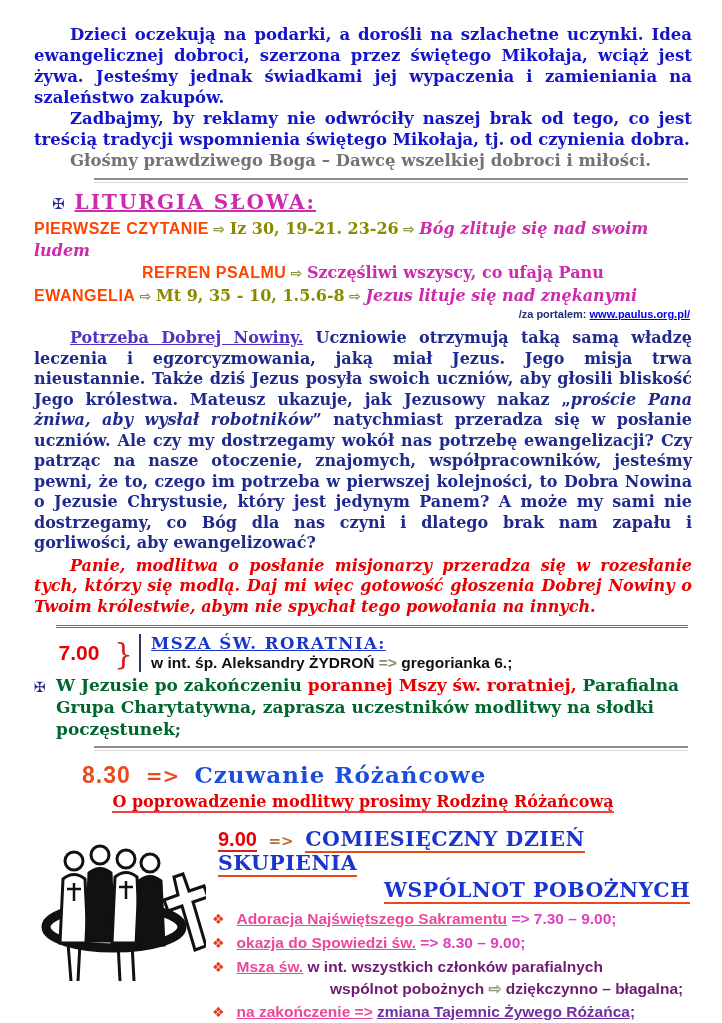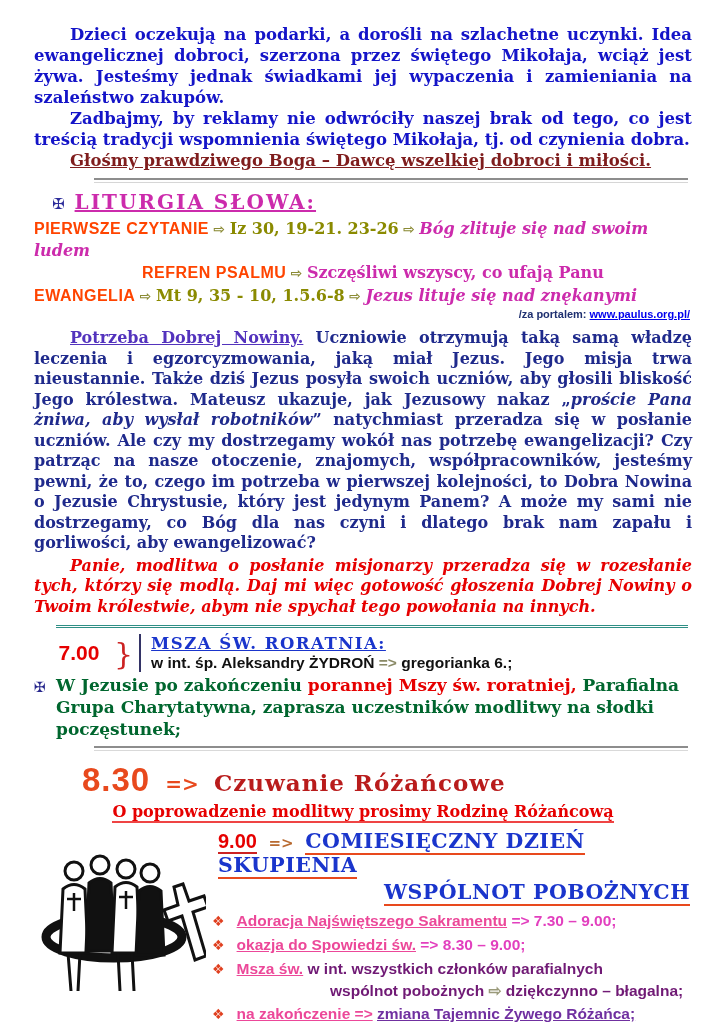--- a/index.html
+++ b/index.html
@@ -5,21 +5,21 @@
   html,body{margin:0;padding:0;background:#fff;}
   .page{
     width:722px;height:1023px;box-sizing:border-box;overflow:hidden;
     background:#fff;padding:24px 30px 0 34px;
     font-family:"DejaVu Serif","Liberation Serif",serif;
     color:#111;position:relative;
   }
   
   .intro p{margin:0;font-size:16.5px;line-height:21px;font-weight:bold;
     color:#1414c8;text-align:justify;text-indent:36px;}
-  .intro .red-line{color:#7f1d1d;text-decoration:underline;}
+  .intro .red-line{color:#737373;}
   
   .hr1{height:2px;border-top:2px solid #8d8d8d;border-bottom:1px solid #d6d6d6;
     margin:7px 4px 7px 60px;}
   .hr-teal{border:none;border-top:3px double #2f8f85;margin:8px 4px 6px 22px;}
   .hr2{height:2px;border-top:2px solid #8d8d8d;border-bottom:1px solid #d9d9d9;
     margin:6px 4px 6px 60px;}
   .hr3{height:3px;background:#9a9a9a;border-bottom:1px solid #cfcfcf;
     margin:8px 0 6px 60px;}
   
   .lit-head{margin:2px 0 4px 18px;font-size:20px;font-weight:bold;
@@ -60,31 +60,31 @@
   .mass7 .mint .arr{color:#8a8a66;}
   
   .advent{position:relative;margin:2px 0 0 0;padding-left:22px;
     font-size:17px;line-height:22px;font-weight:bold;color:#00662e;}
   .advent .cross{position:absolute;left:0;top:2px;color:#26268c;
     font-family:"DejaVu Sans",sans-serif;font-size:14px;}
   .advent .red{color:#e60000;}
   
   .rosary{margin:10px 0 0 48px;}
   .rosary .time{color:#e8491d;font-family:"Liberation Sans",sans-serif;
-    font-weight:bold;font-size:33px;letter-spacing:1px;}
+    font-weight:bold;font-size:23px;letter-spacing:1px;}
   .rosary .arr{color:#e8491d;font-weight:bold;font-size:20px;margin:0 10px;}
-  .rosary .rtitle{color:#b91c1c;font-weight:bold;font-size:23px;letter-spacing:1px;}
+  .rosary .rtitle{color:#1d4ed8;font-weight:bold;font-size:23px;letter-spacing:1px;}
   .rosary-sub{text-align:center;margin:3px 0 6px 0;}
   .rosary-sub span{color:#e60000;font-weight:bold;font-size:16px;
     border-bottom:2px solid #ef4444;}
   
   .skupienie{display:flex;margin-top:2px;}
   .sk-img{width:178px;flex:none;padding-top:14px;}
   .sk-body{flex:1;}
-  .sk-head{font-weight:bold;margin:2px 0 0 6px;}
+  .sk-head{font-weight:bold;margin:10px 0 0 6px;}
   .sk-head .time{color:#e60000;font-family:"Liberation Sans",sans-serif;
     font-size:20px;border-bottom:2px solid #cc2222;}
   .sk-head .arr{color:#b86a30;font-size:15px;margin:0 6px;}
   .sk-title{color:#1a35cc;font-size:20.5px;letter-spacing:.5px;
     border-bottom:2px solid #e8491d;}
   .sk-title2{text-align:right;font-weight:bold;margin:3px 2px 6px 0;}
   .sk-title2 span{color:#1a35cc;font-size:20.5px;letter-spacing:.5px;
     border-bottom:2px solid #e8491d;}
   .sk-item{font-family:"Liberation Sans",sans-serif;font-weight:bold;
     font-size:15.5px;line-height:21px;margin:2px 0;}

